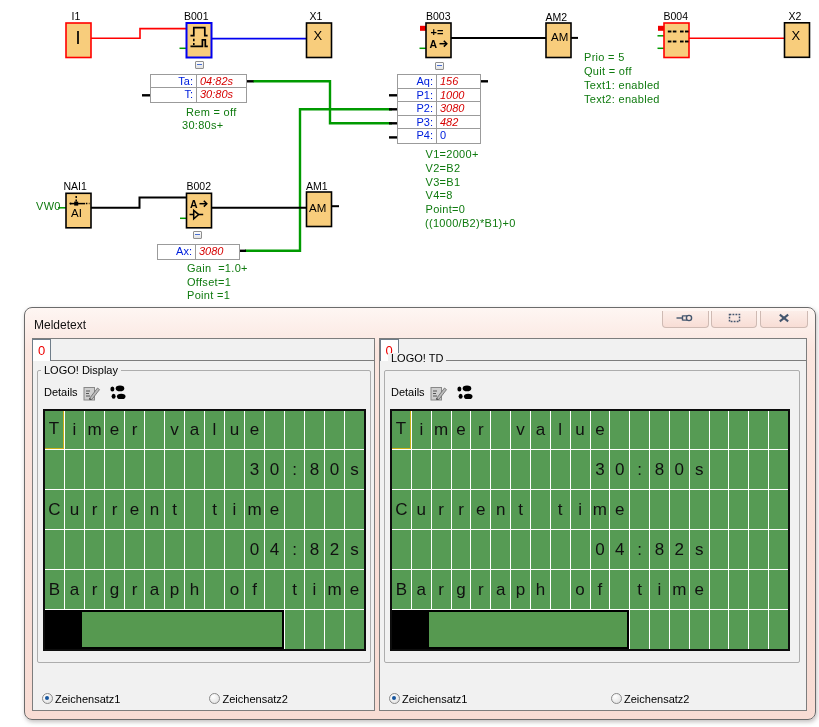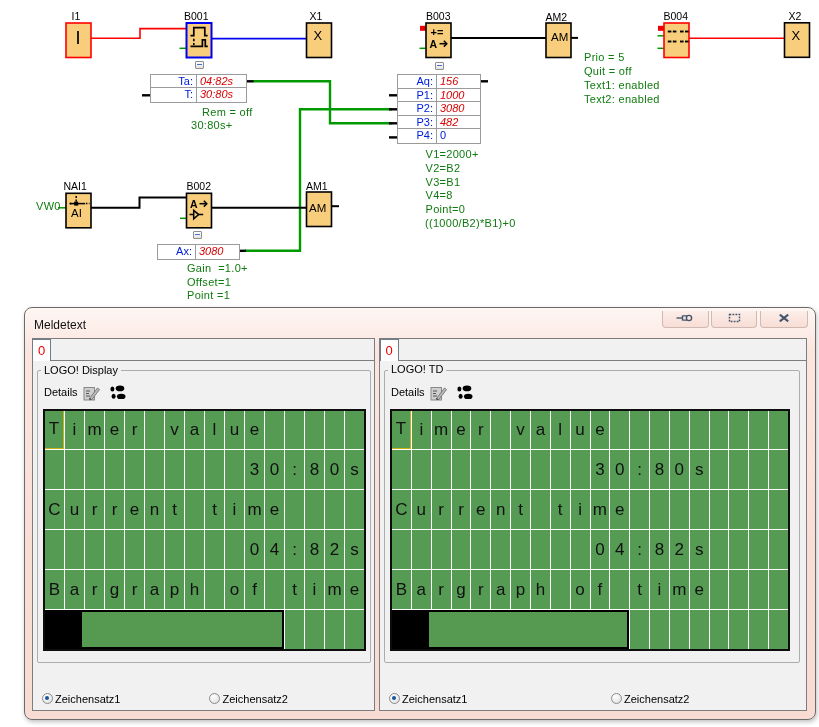--- a/index.html
+++ b/index.html
@@ -97,22 +97,22 @@
 <div class="lab" style="left:71.5px;top:10.5px">I1</div>
 <div class="lab" style="left:184px;top:11px">B001</div>
 <div class="lab" style="left:309.5px;top:11px">X1</div>
 <div class="lab" style="left:426px;top:11px">B003</div>
 <div class="lab" style="left:545.5px;top:11.5px">AM2</div>
 <div class="lab" style="left:663.5px;top:11px">B004</div>
 <div class="lab" style="left:788.5px;top:11px">X2</div>
 <div class="lab" style="left:63.5px;top:181px">NAI1</div>
 <div class="lab" style="left:186.5px;top:181px">B002</div>
 <div class="lab" style="left:306px;top:181px">AM1</div>
-<div class="ann" style="left:202px;top:107px">Rem = off</div>
-<div class="ann" style="left:191px;top:120.3px">30:80s+</div>
+<div class="ann" style="left:186px;top:107px">Rem = off</div>
+<div class="ann" style="left:182px;top:120.3px">30:80s+</div>
 <div class="ann" style="left:425.5px;top:149.3px">V1=2000+</div>
 <div class="ann" style="left:425.5px;top:163px">V2=B2</div>
 <div class="ann" style="left:425.5px;top:176.6px">V3=B1</div>
 <div class="ann" style="left:425.5px;top:190.3px">V4=8</div>
 <div class="ann" style="left:425.5px;top:203.9px">Point=0</div>
 <div class="ann" style="left:425px;top:217.5px">((1000/B2)*B1)+0</div>
 <div class="ann" style="left:584px;top:52px">Prio = 5</div>
 <div class="ann" style="left:584px;top:65.7px">Quit = off</div>
 <div class="ann" style="left:584px;top:79.7px">Text1: enabled</div>
 <div class="ann" style="left:584px;top:93.9px">Text2: enabled</div>
@@ -190,21 +190,21 @@
 <div class="ab" style="left:33px;top:360px;width:341px;height:1px;background:#7d7d7d"></div>
 <div class="ab" style="left:32px;top:339px;width:19px;height:22px;background:#fff;border:1px solid #6f7d89;border-bottom:none;"></div>
 <div class="ab" style="left:38px;top:342.5px;font-size:13px;color:#ee0000;">0</div>
 <div class="ab" style="left:379px;top:338px;width:428px;height:373px;background:#f1f1f1;border:1px solid #7d7d7d;"></div>
 <div class="ab" style="left:380px;top:360px;width:426px;height:1px;background:#7d7d7d"></div>
 <div class="ab" style="left:379.5px;top:339px;width:19px;height:22px;background:#fff;border:1px solid #6f7d89;border-bottom:none;"></div>
 <div class="ab" style="left:385.5px;top:342.5px;font-size:13px;color:#ee0000;">0</div>
 <div class="gb" style="left:37px;top:369.5px;width:334px;height:293px"></div>
 <div class="gblab" style="left:41px;top:364.5px">LOGO! Display</div>
 <div class="gb" style="left:384px;top:369.5px;width:416px;height:293px"></div>
-<div class="gblab" style="left:388px;top:364px">LOGO! TD</div>
+<div class="gblab" style="left:388px;top:353px">LOGO! TD</div>
 <div class="ab" style="left:44px;top:386px;font-size:11px;color:#000">Details</div>
 <svg class="ab" style="left:83px;top:384.5px" width="18" height="16" viewBox="0 0 18 16">
     <rect x="1" y="2.5" width="10.5" height="12.5" fill="#cfcfcf" stroke="#888" stroke-width="1"></rect>
     <g stroke="#555" stroke-width="1">
       <line x1="3" y1="6" x2="7" y2="6"></line>
       <line x1="3" y1="8.5" x2="6" y2="8.5"></line>
       <line x1="3" y1="11" x2="7" y2="11"></line>
     </g>
     <polygon points="6.5,13.5 14.5,3 16.5,4.6 8.8,14.6" fill="#bbb" stroke="#666" stroke-width="0.8"></polygon>
     <polygon points="6.2,14.8 6.5,13 8.6,14.4" fill="#333"></polygon>

